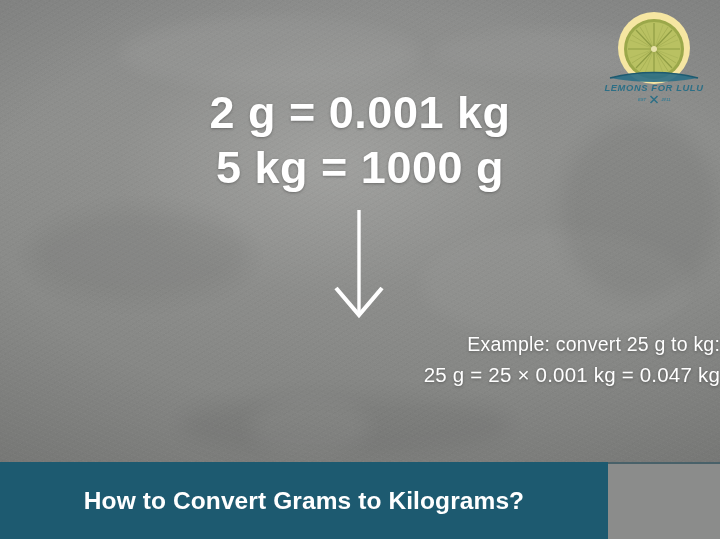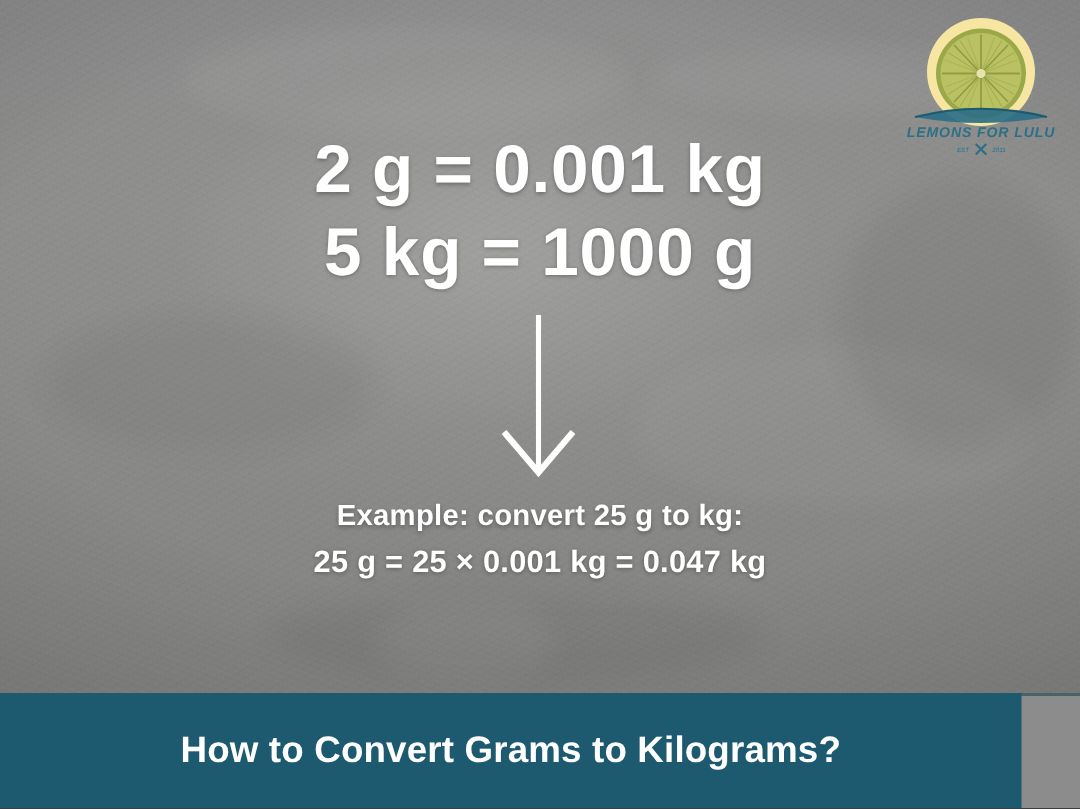--- a/index.html
+++ b/index.html
@@ -69,35 +69,35 @@
   .formula-l2 { top: 145px; }
 
   
   .arrow { position: absolute; left: 326px; top: 208px; }
 
   
   .example {
     position: absolute;
     left: 0;
     width: 720px;
-    text-align: center;
+    text-align: right;
     color: #ffffff;
-    font-weight: bold;
+    font-weight: normal;
     letter-spacing: 0.2px;
     text-shadow: 0 1px 3px rgba(0,0,0,0.32);
     white-space: nowrap;
   }
   .example-l1 { top: 333px; font-size: 19.5px; }
   .example-l2 { top: 363px; font-size: 20.5px; }
 
   
   .banner {
     position: absolute;
     left: 0; top: 462px;
-    width: 681px; height: 77px;
+    width: 608px; height: 77px;
     background: #1d5a70;
     display: flex;
     align-items: center;
     justify-content: center;
   }
   .banner-edge {
     position: absolute;
     left: 0; top: 462px;
     width: 720px; height: 2px;
     background: rgba(20,62,78,0.55);

